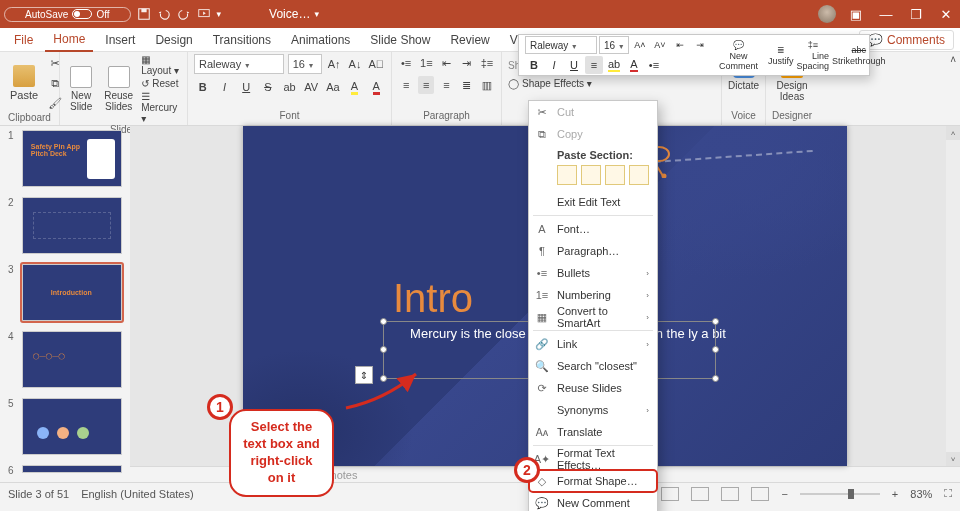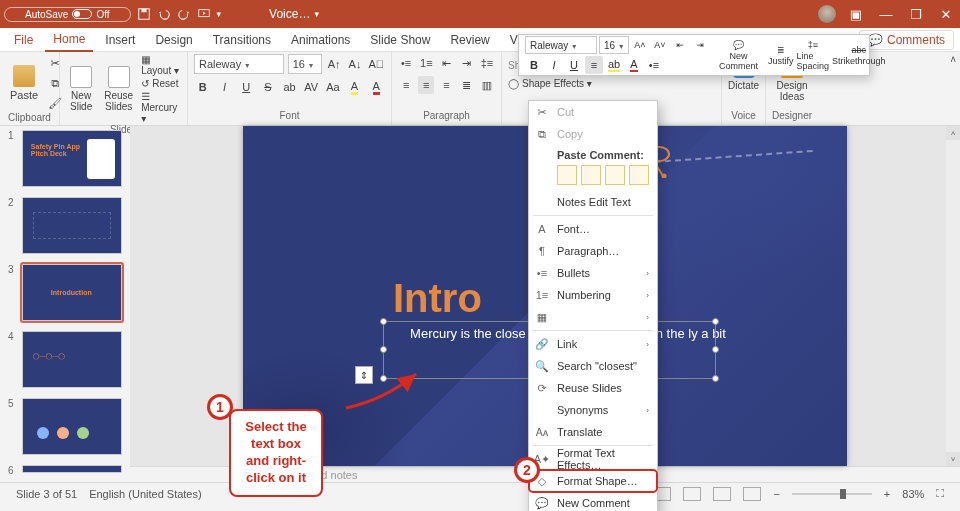--- a/index.html
+++ b/index.html
@@ -49,33 +49,33 @@
 .thumb-row { display:flex; gap:6px; align-items:flex-start;}
 .thumb-row .num { font-size:10px; color:#666; width:8px;}
 .thumb { width:102px; height:57px; background:#2E3C7A; border:1px solid #ccc; border-radius:1px; position:relative; overflow:hidden;}
 .thumb.active { outline:2px solid #D2654D; }
 .thumb .t-text { position:absolute; color:#E78A3E; font-size:7px; font-weight:600;}
 
 .canvas-area { flex:1; background:#E6E6E6; position:relative; display:flex; flex-direction:column;}
 .slide-canvas { flex:1; display:flex; align-items:center; justify-content:center; }
 .slide { width:604px; height:340px; background:linear-gradient(135deg,#2E3C7A 0%, #2E3C7A 50%, #38478C 50%, #2E3C7A 100%); position:relative; box-shadow:0 0 6px rgba(0,0,0,.3); overflow:hidden;}
 .slide .wave { position:absolute; inset:0; background: radial-gradient(ellipse 300px 200px at 80% 10%, #38478C 0%, transparent 60%), radial-gradient(ellipse 200px 150px at 10% 90%, #263269 0%, transparent 55%);}
-.slide .title { position:absolute; top:150px; left:150px; font-size:40px; color:#E78A3E; font-weight:700;}
+.slide .title { position:absolute; top:150px; left:150px; font-size:40px; color:#E78A3E; font-weight:400;}
 .slide .body { position:absolute; top:200px; left:150px; width:350px; color:#fff; font-size:13px; text-align:center;}
 .slide .selbox { position:absolute; top:195px; left:140px; width:333px; height:58px; border:1px solid #888;}
 .slide .handle { position:absolute; width:7px; height:7px; background:#fff; border:1px solid #888; border-radius:50%; }
 .slide .pin { position:absolute; top:20px; left:402px; width:28px; height:32px; }
 .slide .dotline { position:absolute; top:33px; left:310px; width:260px; height:1px; border-top:2px dashed rgba(255,255,255,.4); transform:rotate(-4deg);}
 .notes { height:16px; background:#F3F3F3; border-top:1px solid #D9D9D9; padding-left:140px; color:#999; font-size:11px; display:flex; align-items:center;}
 .scrollbar-v { position:absolute; right:0; top:0; width:14px; bottom:16px; background:#EDEDED; }
 .scrollbar-v .sb-btn { height:14px; background:#E1E1E1; display:flex;align-items:center;justify-content:center;font-size:8px;color:#666;}
 .scrollbar-v .sb-btn.bot{position:absolute;bottom:0;width:100%;}
 
 
-.statusbar { height:22px; background:#F3F3F3; border-top:1px solid #D9D9D9; display:flex; align-items:center; padding:0 16px; font-size:11px; color:#555; gap:12px;}
+.statusbar { height:22px; background:#F3F3F3; border-top:1px solid #D9D9D9; display:flex; align-items:center; padding:0 8px; font-size:11px; color:#555; gap:12px;}
 .statusbar .spacer{flex:1;}
 .statusbar .view-btn{width:18px;height:14px;border:1px solid #aaa;}
 .statusbar .zoom-track{width:80px;height:2px;background:#ccc;position:relative;}
 .statusbar .zoom-track::after{content:"";position:absolute;width:6px;height:10px;background:#666;top:-4px;left:60%;}
 
 
 .context-menu { position:absolute; top:100px; left:528px; width:130px; background:#fff; border:1px solid #C8C8C8; box-shadow:3px 5px 12px rgba(0,0,0,.25); z-index:60; font-size:11px; padding-bottom:2px;}
 .context-menu .cm-item { height:22px; display:flex; align-items:center; padding:0 8px 0 28px; position:relative; cursor:default;}
 .context-menu .cm-item.disabled{color:#AAA;}
 .context-menu .cm-item .cm-icon{position:absolute; left:6px; width:14px; height:14px; display:flex;align-items:center;justify-content:center;font-size:11px;color:#666;}
@@ -419,47 +419,47 @@
       <span style="white-space:pre;text-align:center;">New
 Comment</span>
     </div>
   <div class="sep"></div>
   <div class="stack">
       <span>≣</span>
       <span>Justify</span>
     </div>
   <div class="stack">
       <span>‡≡</span>
-      <span style="white-space:pre;text-align:left;">Line
+      <span style="white-space:pre;text-align:right;">Line
 Spacing</span>
     </div>
   <div class="stack">
       <span style="text-decoration:line-through;">abc</span>
       <span>Strikethrough</span>
     </div>
 </div>
 
 <div class="context-menu">
   <div class="cm-item disabled">
       <span class="cm-icon">✂</span>
       <span>Cut</span>
     </div>
   <div class="cm-item disabled">
       <span class="cm-icon">⧉</span>
       <span>Copy</span>
     </div>
-  <div class="cm-header">Paste Comment:</div>
+  <div class="cm-header">Paste Section:</div>
   <div class="cm-icons-row">
     <div class="pi"></div>
     <div class="pi"></div>
     <div class="pi"></div>
     <div class="pi"></div>
   </div>
   <div class="cm-item">
-      <span>Notes Edit Text</span>
+      <span>Exit Edit Text</span>
     </div>
   <div class="cm-sep"></div>
   <div class="cm-item">
       <span class="cm-icon">A</span>
       <span>Font…</span>
     </div>
   <div class="cm-item">
       <span class="cm-icon">¶</span>
       <span>Paragraph…</span>
     </div>
@@ -468,20 +468,21 @@
       <span>Bullets</span>
       <span class="arrow">›</span>
     </div>
   <div class="cm-item">
       <span class="cm-icon">1≡</span>
       <span>Numbering</span>
       <span class="arrow">›</span>
     </div>
   <div class="cm-item">
       <span class="cm-icon">▦</span>
+      <span>Convert to SmartArt</span>
       <span class="arrow">›</span>
     </div>
   <div class="cm-sep"></div>
   <div class="cm-item">
       <span class="cm-icon">🔗</span>
       <span>Link</span>
       <span class="arrow">›</span>
     </div>
   <div class="cm-item">
       <span class="cm-icon">🔍</span>
@@ -508,21 +509,21 @@
       <span class="cm-icon">◇</span>
       <span>Format Shape…</span>
     </div>
   <div class="cm-item">
       <span class="cm-icon">💬</span>
       <span>New Comment</span>
     </div>
 </div>
 
 <div class="callout-badge" style="top:394px;left:207px;">1</div>
-<div class="callout-box" style="top:409px;left:229px;width:94px;">Select the text box and right-click on it</div>
+<div class="callout-box" style="top:409px;left:229px;width:105px;border-radius:17px;">Select the text box and right-click on it</div>
 <svg class="callout-arrow" style="top:370px;left:344px;" width="80" height="40">
     <defs>
       <marker id="ah1" markerWidth="8" markerHeight="8" refX="6" refY="3" orient="auto">
         <path d="M0,0 L6,3 L0,6 Z" fill="#D52B1E"></path>
       </marker>
     </defs>
     <path d="M2,38 Q40,30 72,4" fill="none" stroke="#D52B1E" stroke-width="3" marker-end="url(#ah1)"></path>
   </svg>
 
 <div class="callout-badge" style="top:457px;left:514px;">2</div>

